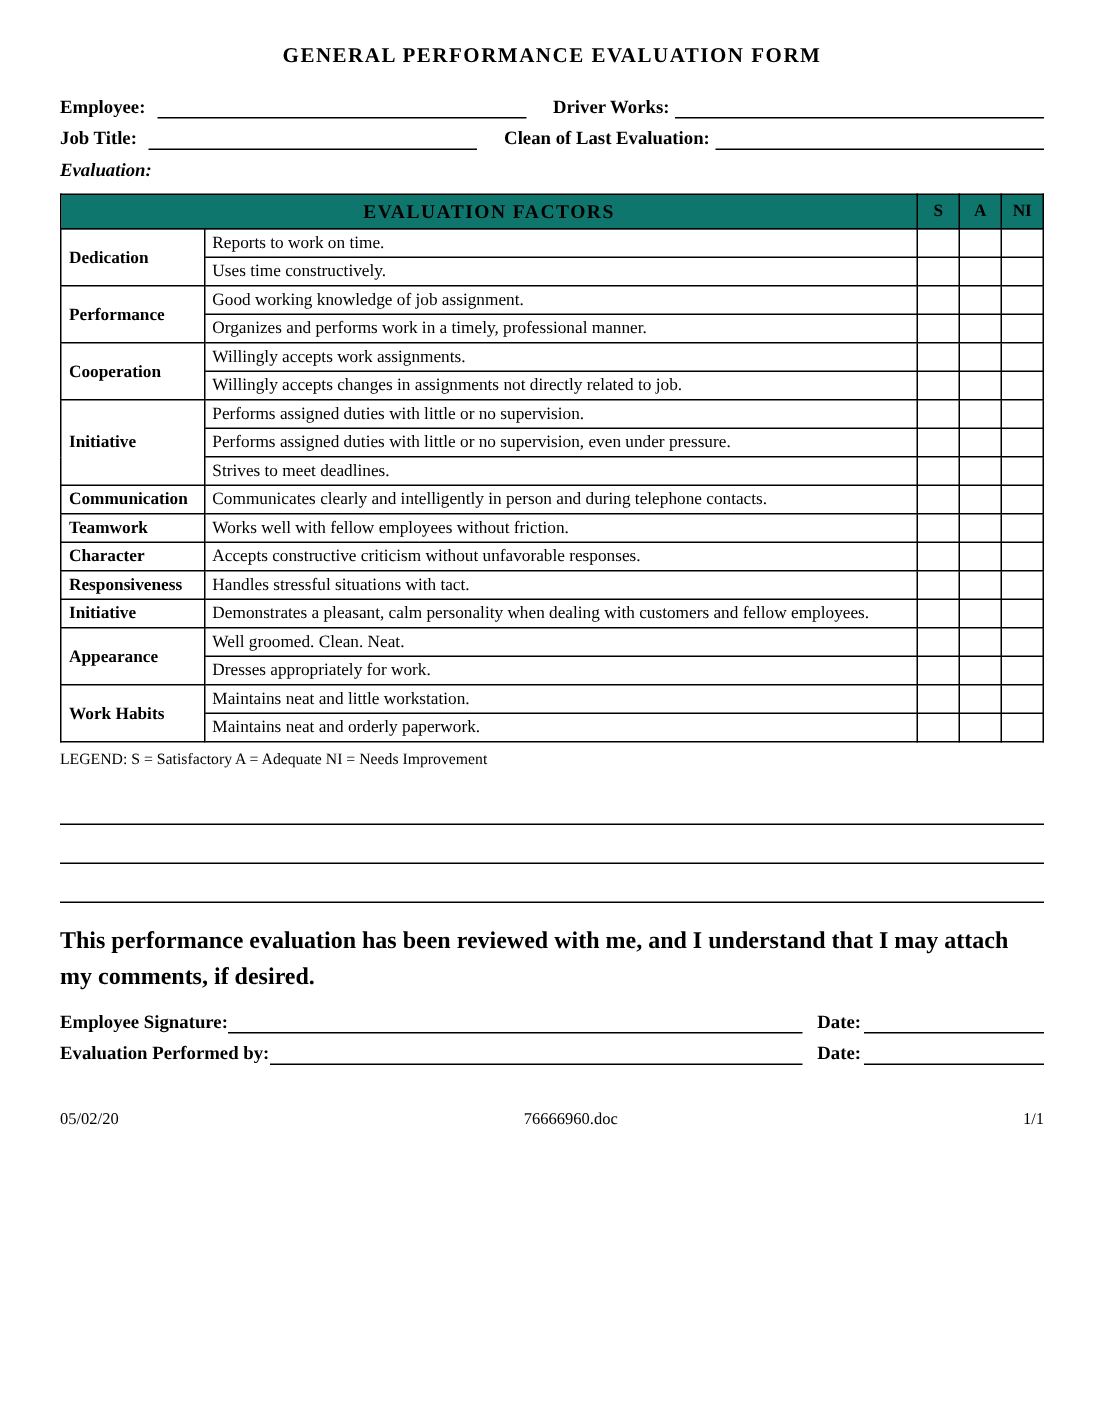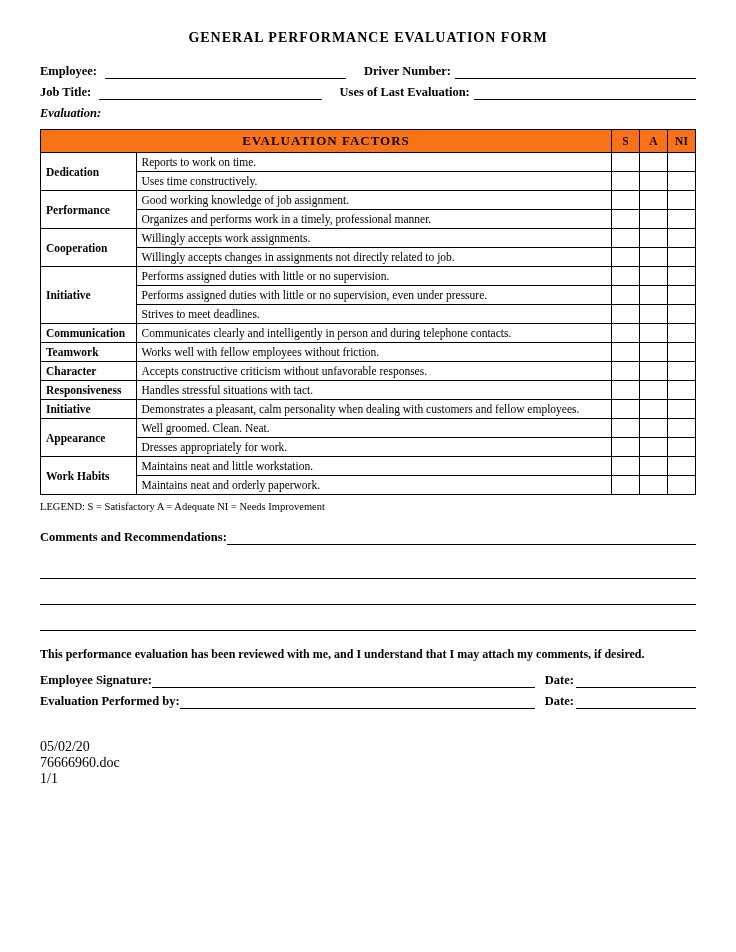--- a/index.html
+++ b/index.html
@@ -56,21 +56,21 @@
       border-collapse: collapse;
       margin-bottom: 6px;
     }
     .eval-table th, .eval-table td {
       border: 1px solid #000;
       padding: 3px 5px;
       vertical-align: middle;
       font-size: 11.5px;
     }
     .eval-table thead tr th {
-      background: #f97316;
+      background: #0f766e;
       font-weight: bold;
       text-align: center;
     }
     .eval-table thead tr th.factor-header {
       text-align: center;
       font-size: 13px;
       letter-spacing: 1px;
     }
     .cat-cell {
       font-weight: bold;
@@ -107,21 +107,21 @@
     .extra-lines {
       margin-bottom: 14px;
     }
     .extra-line {
       border-bottom: 1px solid #000;
       height: 20px;
       width: 100%;
       margin-bottom: 6px;
     }
     .statement {
-      font-size: 12px;
+      font-size: 16px;
       font-weight: bold;
       margin-bottom: 10px;
       line-height: 1.5;
     }
     .sig-row {
       display: flex;
       align-items: flex-end;
       margin-bottom: 6px;
       font-size: 12.5px;
     }
@@ -143,44 +143,43 @@
     }
     .sig-row .date-underline {
       border-bottom: 1px solid #000;
       width: 120px;
       height: 14px;
     }
     .footer-row {
       display: flex;
       justify-content: space-between;
       margin-top: 30px;
-      font-size: 14px;
-      flex-direction: column;
+      font-size: 11px;
     }
     
     .sc { font-variant: small-caps; margin-top: 36px; }
   </style>
 </head>
 <body>
 
 <div class="page-title">
   <span class="sc">General Performance Evaluation Form</span>
 </div>
 
 <div class="form-field-row">
   <span class="label">Employee:</span>
   <div class="underline"></div>
-  <span class="label2">Driver Number:</span>
+  <span class="label2">Driver Works:</span>
   <div class="underline"></div>
 </div>
 
 <div class="form-field-row">
   <span class="label">Job Title:</span>
   <div class="underline"></div>
-  <span class="label2">Uses of Last Evaluation:</span>
+  <span class="label2">Clean of Last Evaluation:</span>
   <div class="underline"></div>
 </div>
 
 <div class="evaluation-label">Evaluation:</div>
 
 <table class="eval-table">
   <thead>
     <tr>
       <th class="factor-header" colspan="2">EVALUATION FACTORS</th>
       <th class="rating-cell">S</th>
@@ -307,24 +306,20 @@
         <td class="rating-cell"></td>
         <td class="rating-cell"></td>
         <td class="rating-cell"></td>
       </tr>
     </tbody>
 </table>
 
 <div class="legend-row">LEGEND:  S = Satisfactory        A = Adequate     NI = Needs Improvement</div>
 
 <div class="comments-section">
-  <div class="comments-line">
-    <span class="label">Comments and Recommendations:</span>
-    <div class="underline"></div>
-  </div>
   <div class="extra-lines">
     <div class="extra-line"></div>
     <div class="extra-line"></div>
     <div class="extra-line"></div>
   </div>
 </div>
 
 <div class="statement">This performance evaluation has been reviewed with me, and I understand that I may attach my comments, if desired.</div>
 
 <div class="sig-row">

